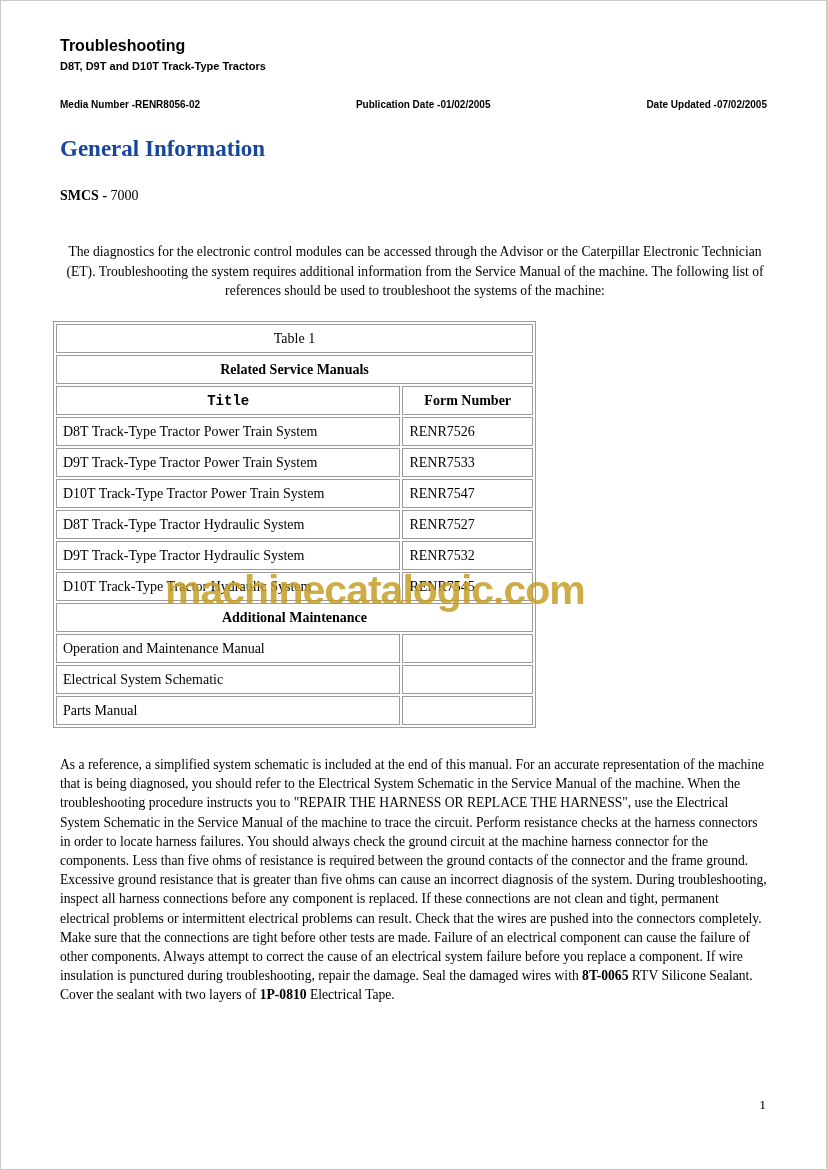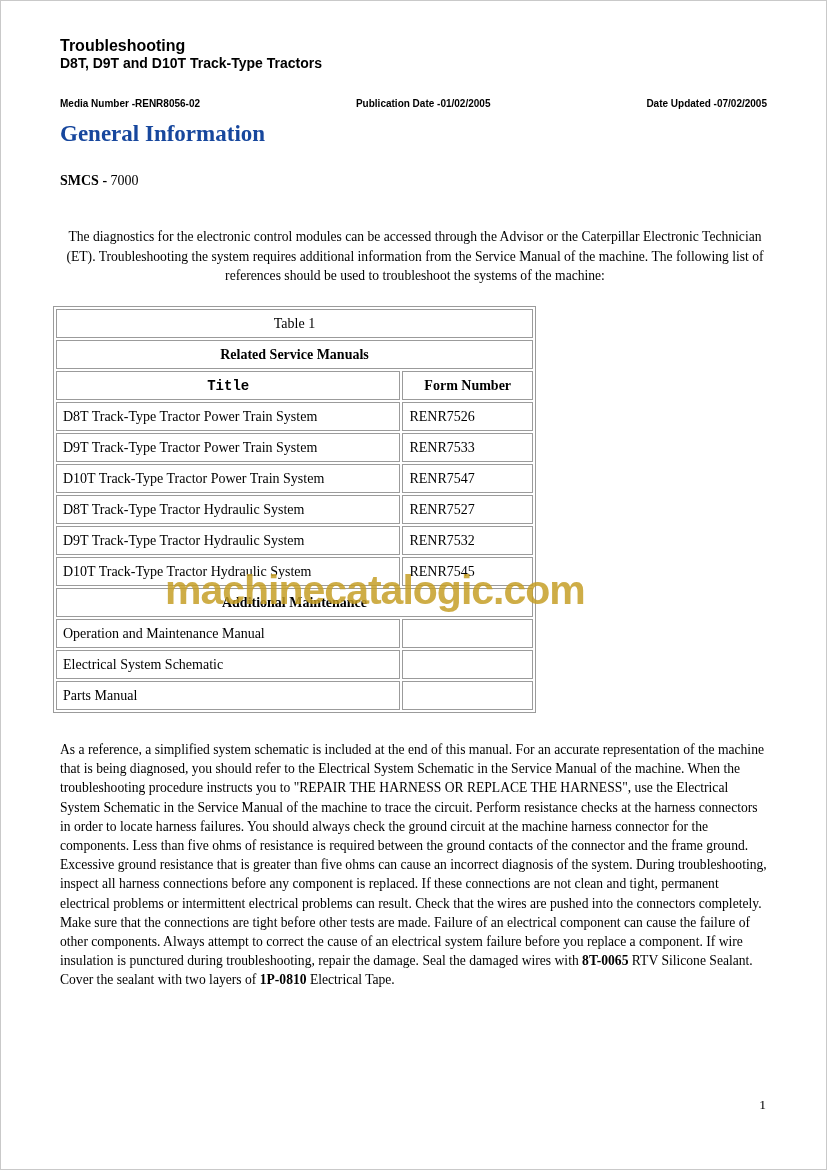--- a/index.html
+++ b/index.html
@@ -18,32 +18,33 @@
   }
   .doc-title {
     font-family: "Liberation Sans", sans-serif;
     font-weight: bold;
     font-size: 16px;
     line-height: 1.15;
   }
   .doc-subtitle {
     font-family: "Liberation Sans", sans-serif;
     font-weight: bold;
-    font-size: 14px;
+    font-size: 11px;
+    margin-top: 5px;
   }
   .meta-row {
     display: flex;
     justify-content: space-between;
     margin-top: 27px;
     font-family: "Liberation Sans", sans-serif;
     font-weight: bold;
     font-size: 10px;
   }
   .section-heading {
-    margin-top: 12px;
+    margin-top: 26px;
     font-family: "Liberation Serif", serif;
     font-weight: bold;
     font-size: 23px;
     color: #17479d;
   }
   .smcs-line {
     margin-top: 26px;
     font-size: 14px;
   }
   .smcs-label { font-weight: bold; }

